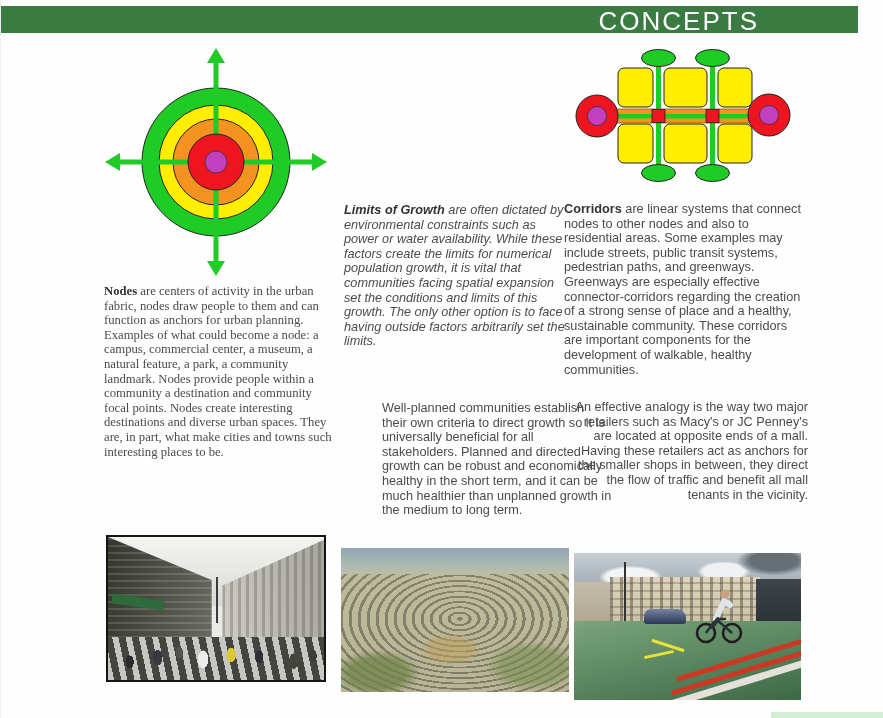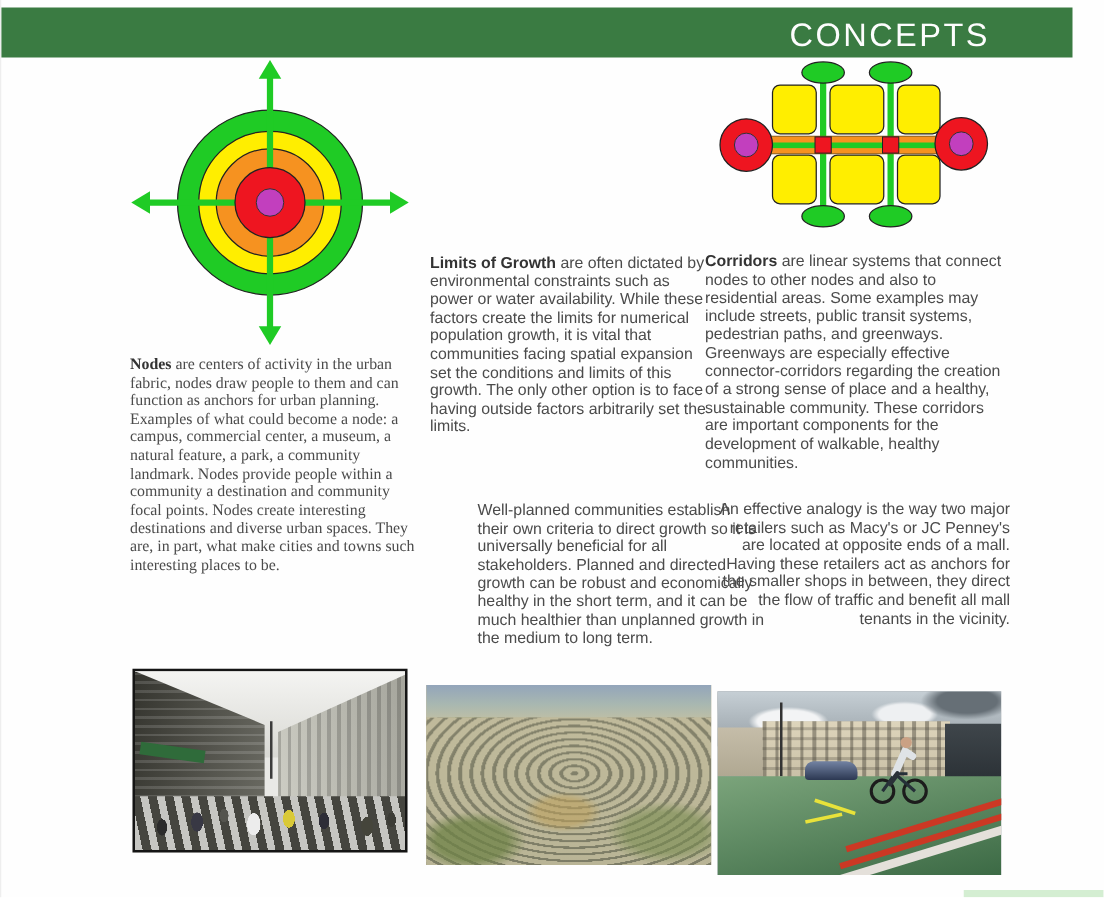--- a/index.html
+++ b/index.html
@@ -10,39 +10,39 @@
     --red:#ee1520;
     --magenta:#c23fbe;
     --text-gray:#4b4b4b;
     --strip-green:#d4eed2;
   }
   *{margin:0;padding:0;box-sizing:border-box;}
   body{background:#fff;font-family:"Liberation Sans",sans-serif;}
   .page{position:relative;width:883px;height:718px;background:#fefefe;overflow:hidden;border-left:1px solid #eee;}
 
   
-  .header-bar{position:absolute;left:0;top:6px;width:857px;height:40px;background:var(--header-green);
-    display:flex;align-items:center;justify-content:flex-end;padding-right:66px;}
+  .header-bar{position:absolute;left:0;top:6px;width:857px;height:27px;background:var(--header-green);
+    display:flex;align-items:center;justify-content:flex-end;padding-right:99px;}
   .header-title{color:#fdfdfd;font-size:26px;letter-spacing:2px;font-weight:400;line-height:1;padding-top:3px;}
 
   
   .nodes-diagram{position:absolute;left:95px;top:45px;}
   .corridors-diagram{position:absolute;left:570px;top:45px;}
   .f-green{fill:var(--bright-green);}
   .f-yellow{fill:var(--yellow);}
   .f-orange{fill:var(--orange);}
   .f-red{fill:var(--red);}
   .f-magenta{fill:var(--magenta);}
   .s-green{stroke:var(--bright-green);}
 
   
   .para{position:absolute;color:var(--text-gray);font-size:12.7px;line-height:14.6px;}
   .para b{color:#333;}
   .p-nodes{left:103px;top:284px;width:230px;font-family:Liberation Serif, serif;}
-  .p-limits{left:343px;top:203px;width:228px;}
+  .p-limits{left:343px;top:203px;width:228px;font-style:italic;}
   .p-wellplanned{left:343px;top:401px;width:230px;margin-left:38px;}
   .p-corridors{left:563px;top:202px;width:244px;}
   .p-analogy{left:563px;top:400px;width:244px;text-align:right;}
 
   
   .photo{position:absolute;overflow:hidden;}
   .photo>div{position:absolute;}
   .photo1{left:105px;top:535px;width:220px;height:147px;border:2px solid #151515;background:#e9e9e6;}
   .p1-sky{left:0;top:0;width:100%;height:48%;background:linear-gradient(#f4f4f2,#d9d9d4);}
   .p1-bldg-left{left:0;top:0;width:48%;height:100%;

